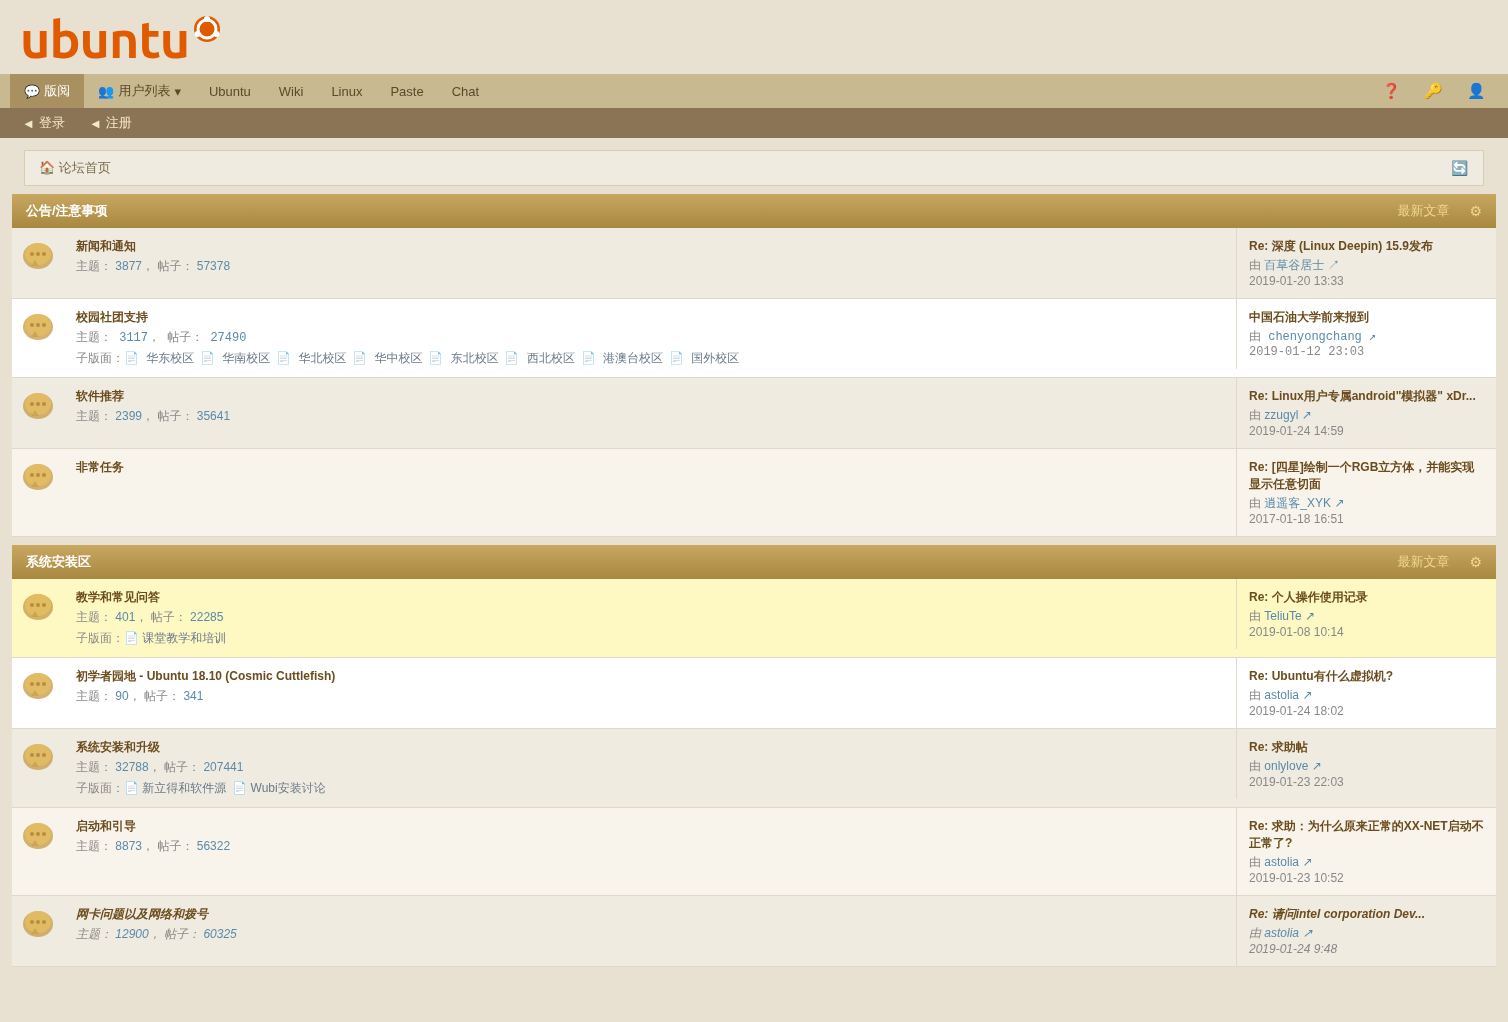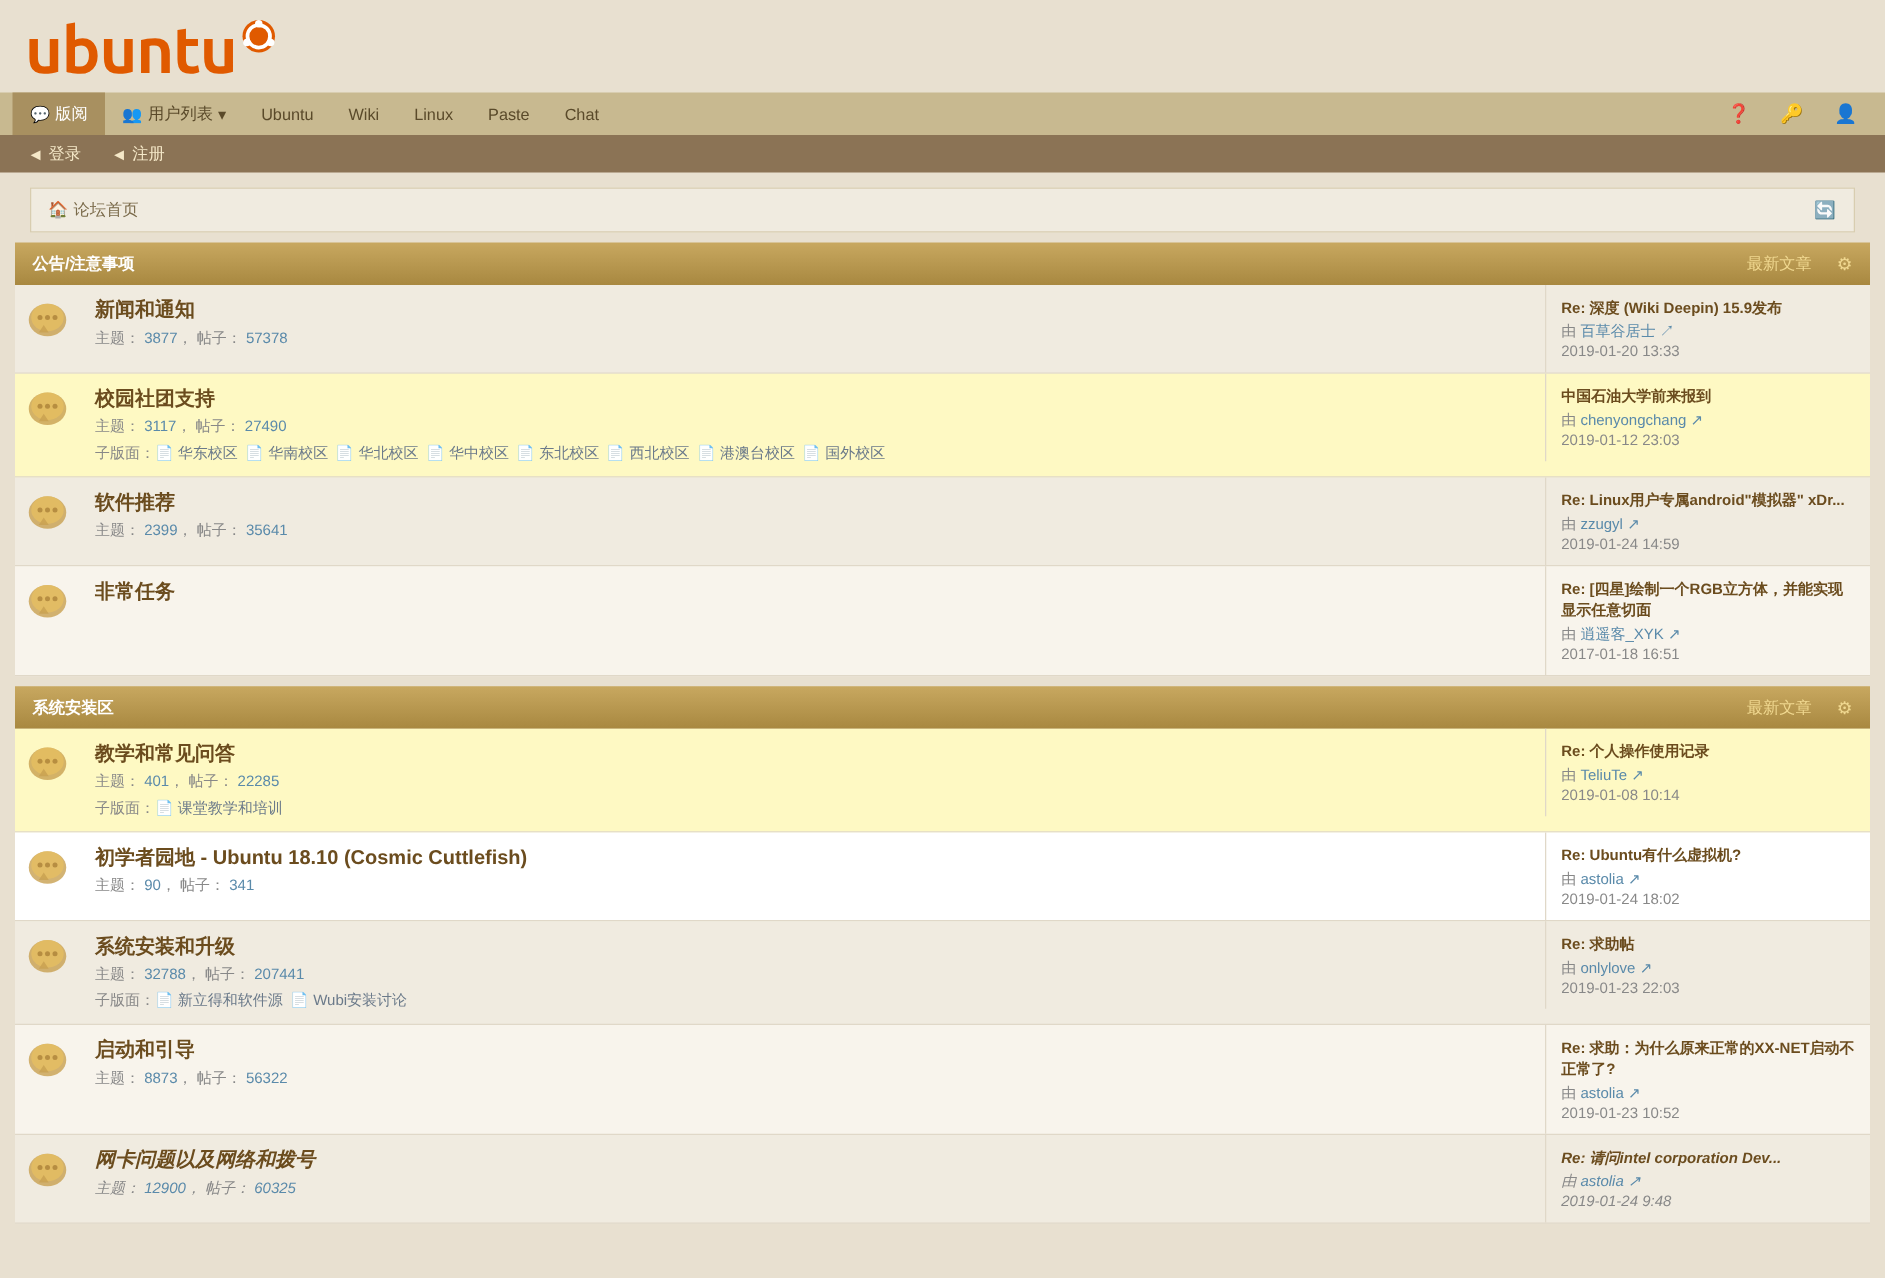--- a/index.html
+++ b/index.html
@@ -156,21 +156,21 @@
       align-items: center;
       justify-content: center;
     }
 
     .forum-info-cell {
       flex: 1;
       padding: 10px 12px;
     }
     .forum-name {
       color: #6b4c1e;
-      font-size: 16px;
+      font-size: 12px;
       font-weight: bold;
       cursor: pointer;
     }
     .forum-stats {
       color: #888;
       font-size: 12px;
       margin-top: 3px;
     }
     .forum-stats span {
       color: #5a8aaa;
@@ -305,29 +305,29 @@
       </div>
       <div class="forum-info-cell">
         <div class="forum-name">新闻和通知</div>
         <div class="forum-stats">
           主题： <span>3877</span>，
           帖子： <span>57378</span>
         </div>
 
       </div>
       <div class="forum-latest-cell">
-        <div class="latest-title">Re: 深度 (Wiki Deepin) 15.9发布</div>
+        <div class="latest-title">Re: 深度 (Linux Deepin) 15.9发布</div>
         <div class="latest-by">
           由 <span>百草谷居士</span>
           <span style="color:#5a8aaa;">↗</span>
         </div>
         <div class="latest-date">2019-01-20 13:33</div>
       </div>
     </div>
-      <div class="forum-row" style="background-color: #fef9c3;">
+      <div class="forum-row" style="background-color: #ffffff; font-family: Liberation Mono, monospace;">
       <div class="forum-icon-cell">
         <svg class="bubble-svg" viewBox="0 0 34 34">
           <ellipse cx="17" cy="16" rx="15" ry="13" fill="#c8a050" opacity="0.8"></ellipse>
           <ellipse cx="17" cy="14" rx="13" ry="11" fill="#e8c060" opacity="0.7"></ellipse>
           <polygon points="10,26 14,20 18,26" fill="#c8a050" opacity="0.8"></polygon>
           <circle cx="11" cy="14" r="2" fill="#8b6020" opacity="0.5"></circle>
           <circle cx="17" cy="14" r="2" fill="#8b6020" opacity="0.5"></circle>
           <circle cx="23" cy="14" r="2" fill="#8b6020" opacity="0.5"></circle>
         </svg>
       </div>

